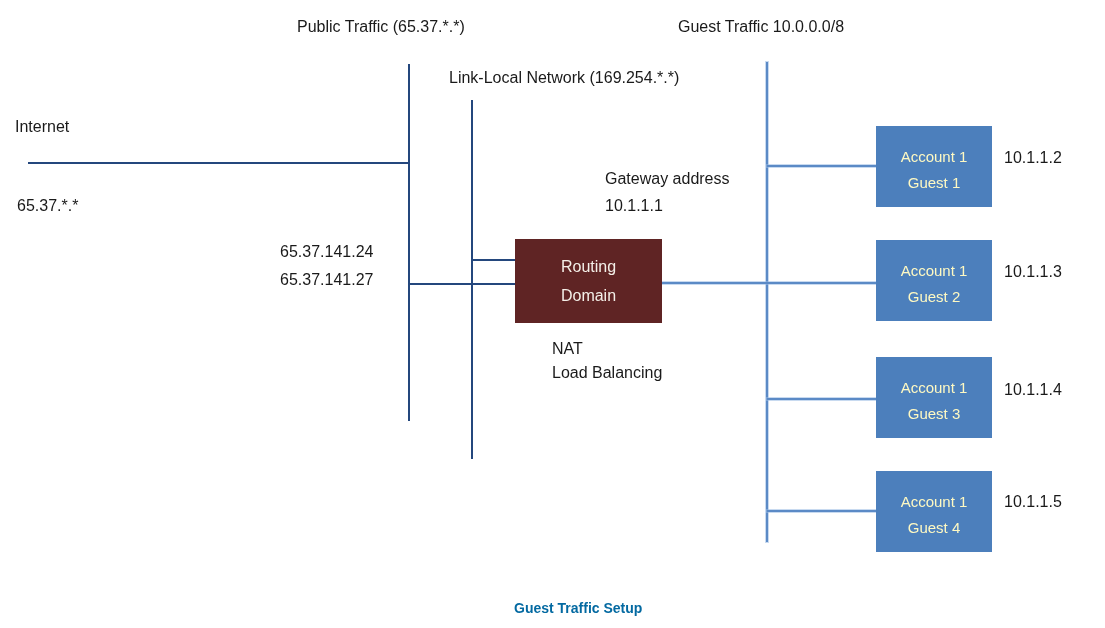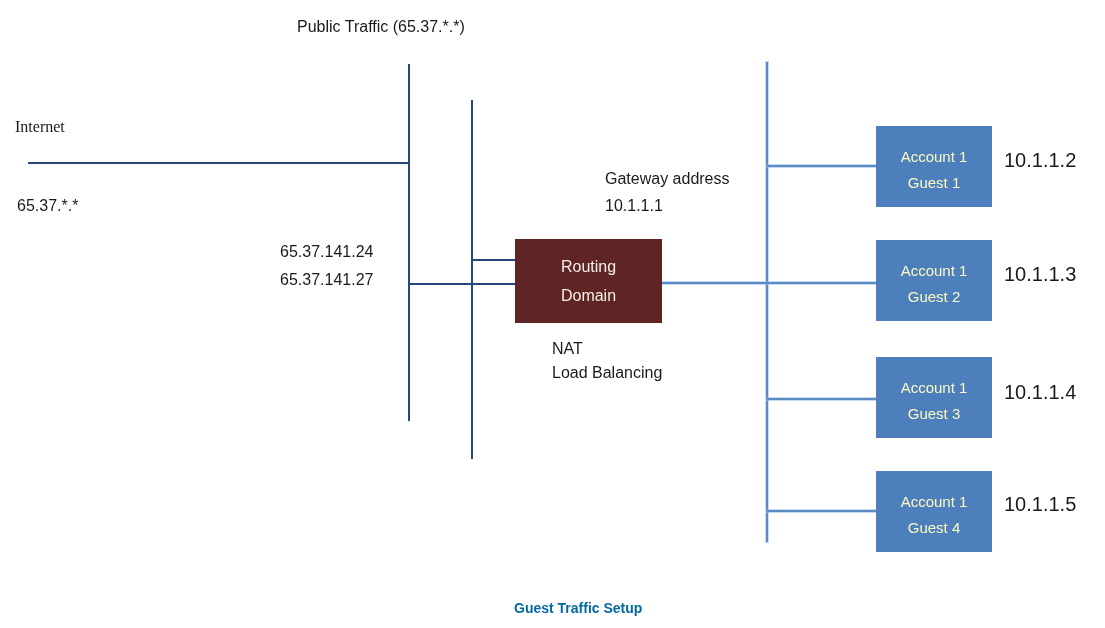--- a/index.html
+++ b/index.html
@@ -37,30 +37,30 @@
   .lbl {
     position: absolute;
     font-size: 16px;
     color: #1A1A1A;
     white-space: nowrap;
     line-height: 18px;
   }
   #lbl-public-traffic { left: 297px; top: 18px; }
   #lbl-guest-traffic  { left: 678px; top: 18px; }
   #lbl-link-local     { left: 449px; top: 69px; }
-  #lbl-internet       { left: 15px;  top: 118px; font-family: Liberation Serif, serif; }
+  #lbl-internet       { left: 15px;  top: 118px; }
   #lbl-internet-ip    { left: 17px;  top: 197px; }
   #lbl-nat-ip-1       { left: 280px; top: 243px; text-align: right; }
   #lbl-nat-ip-2       { left: 280px; top: 271px; }
   #lbl-gateway        { left: 605px; top: 170px; }
   #lbl-gateway-ip     { left: 605px; top: 197px; }
   #lbl-nat            { left: 552px; top: 340px; }
   #lbl-load-balancing { left: 552px; top: 364px; }
 
-  .ip-lbl { position: absolute; left: 1004px; font-size: 20px; color: #1A1A1A; white-space: nowrap; }
+  .ip-lbl { position: absolute; left: 1004px; font-size: 16px; color: #1A1A1A; white-space: nowrap; }
   #ip-guest-1 { top: 149px; }
   #ip-guest-2 { top: 263px; }
   #ip-guest-3 { top: 381px; }
   #ip-guest-4 { top: 493px; }
 
   
   #routing-domain-box {
     position: absolute;
     left: 515px; top: 239px;
     width: 147px; height: 84px;
@@ -115,20 +115,22 @@
   <div class="vline navy" id="linklocal-vline"></div>
   <div class="vline steel" id="guest-vline"></div>
   <div class="hline navy" id="conn-linklocal-routing"></div>
   <div class="hline navy" id="conn-public-routing"></div>
   <div class="hline steel" id="conn-routing-guest2"></div>
   <div class="hline steel" id="conn-guest1"></div>
   <div class="hline steel" id="conn-guest3"></div>
   <div class="hline steel" id="conn-guest4"></div>
 
   <div class="lbl" id="lbl-public-traffic">Public Traffic (65.37.*.*)</div>
+  <div class="lbl" id="lbl-guest-traffic">Guest Traffic 10.0.0.0/8</div>
+  <div class="lbl" id="lbl-link-local">Link-Local Network (169.254.*.*)</div>
   <div class="lbl" id="lbl-internet">Internet</div>
   <div class="lbl" id="lbl-internet-ip">65.37.*.*</div>
   <div class="lbl" id="lbl-nat-ip-1">65.37.141.24</div>
   <div class="lbl" id="lbl-nat-ip-2">65.37.141.27</div>
   <div class="lbl" id="lbl-gateway">Gateway address</div>
   <div class="lbl" id="lbl-gateway-ip">10.1.1.1</div>
   <div class="lbl" id="lbl-nat">NAT</div>
   <div class="lbl" id="lbl-load-balancing">Load Balancing</div>
 
   <div id="routing-domain-box">

